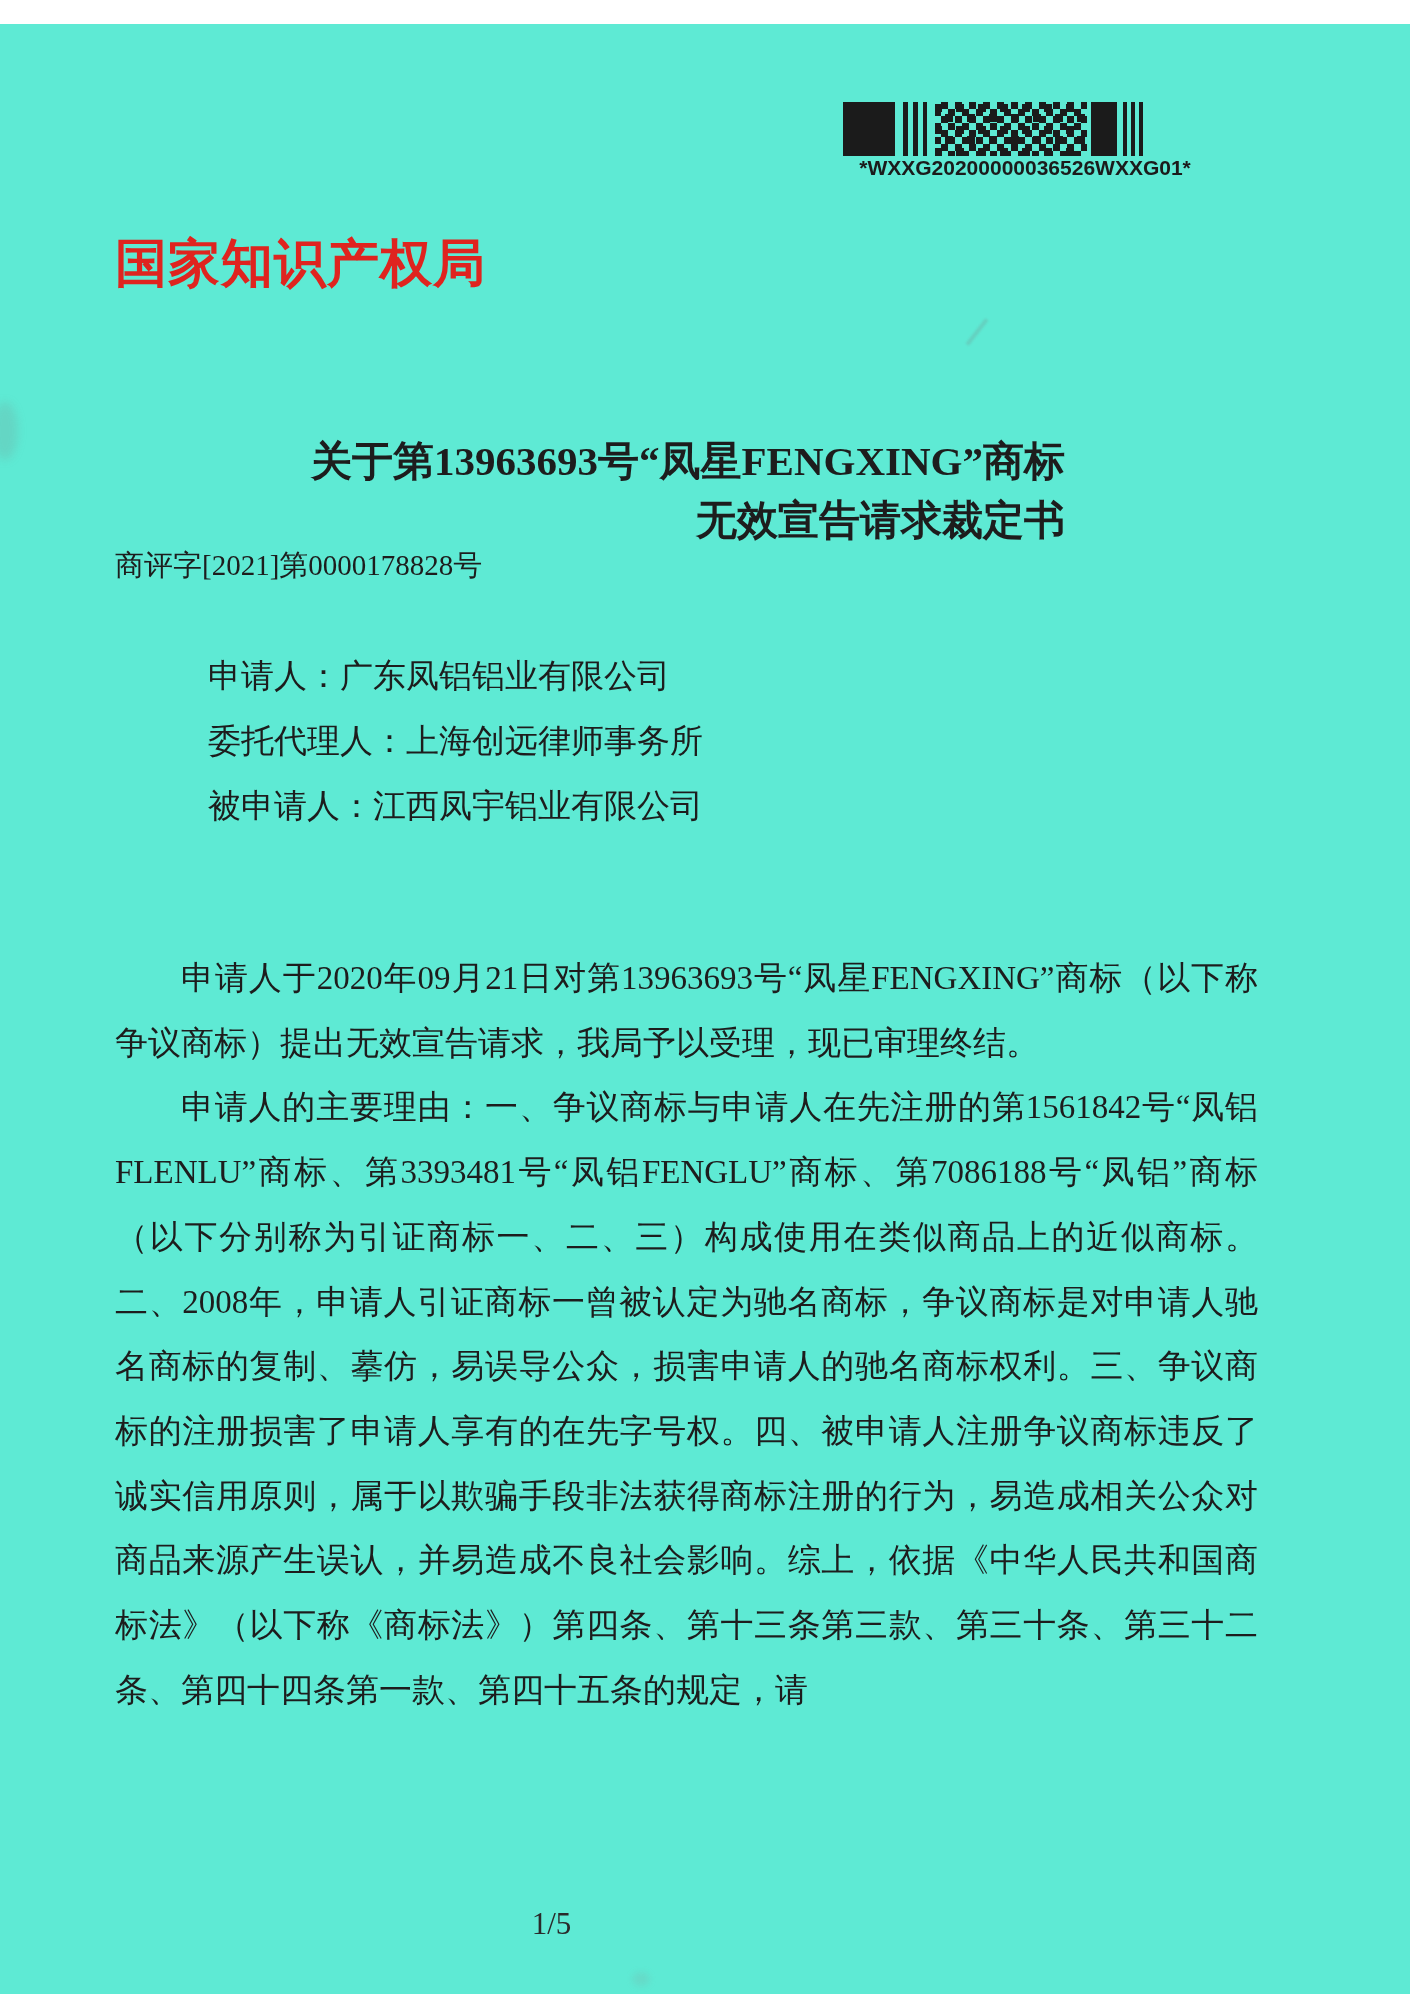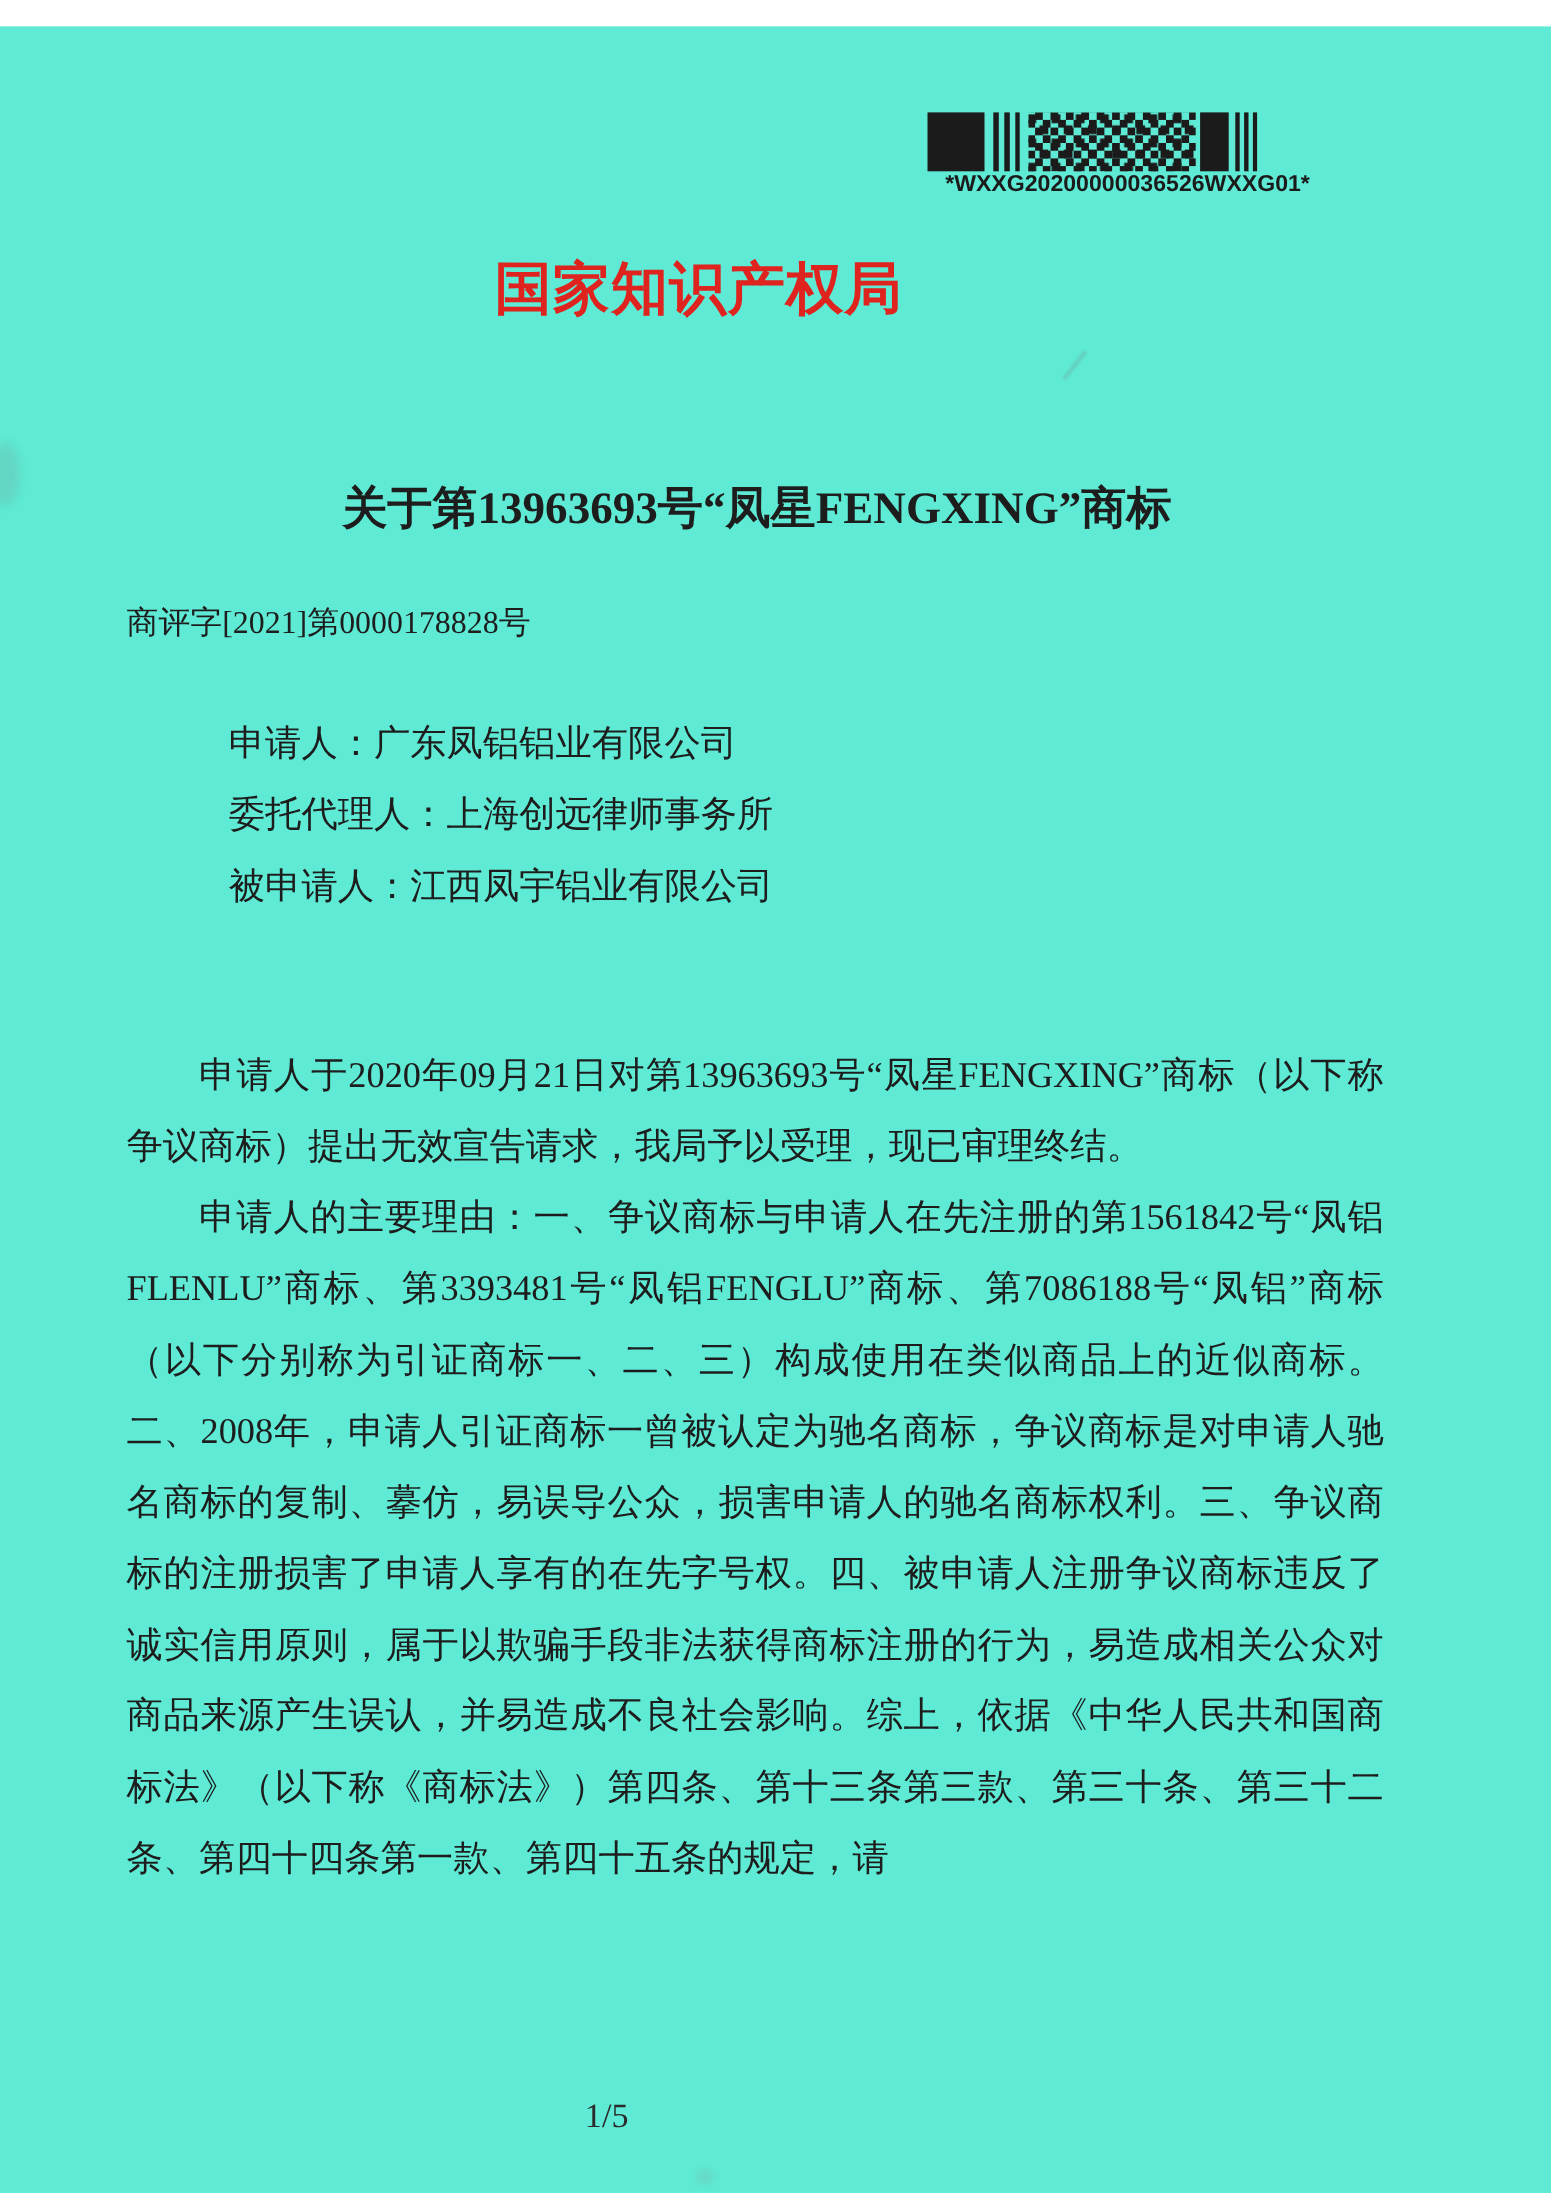--- a/index.html
+++ b/index.html
@@ -29,21 +29,21 @@
     color: #1b1b1b;
     white-space: nowrap;
   }
 
   
   .agency {
     position: absolute;
     left: 115px; top: 206px;
     width: 1040px;
     margin: 0;
-    text-align: center;
+    text-align: left;
     font-family: "Liberation Sans", "DejaVu Sans", sans-serif;
     font-weight: 700;
     font-size: 52px;
     line-height: 66px;
     letter-spacing: 1px;
     color: #df241f;
   }
 
   
   .doc-title {
@@ -148,20 +148,21 @@
       <rect x="288" y="0" width="4" height="54" fill="#1b1b1b"></rect>
       <rect x="296" y="0" width="4" height="54" fill="#1b1b1b"></rect>
     </svg>
     <div class="barcode-text">*WXXG20200000036526WXXG01*</div>
   </div>
 
   <h1 class="agency">国家知识产权局</h1>
 
   <div class="doc-title">
     <div>关于第13963693号“凤星FENGXING”商标</div>
+    <div>无效宣告请求裁定书</div>
   </div>
 
   <div class="ref">商评字[2021]第0000178828号</div>
 
   <div class="parties">
     <div class="party-line">申请人：广东凤铝铝业有限公司</div>
     <div class="party-line">委托代理人：上海创远律师事务所</div>
     <div class="party-line">被申请人：江西凤宇铝业有限公司</div>
   </div>
 

